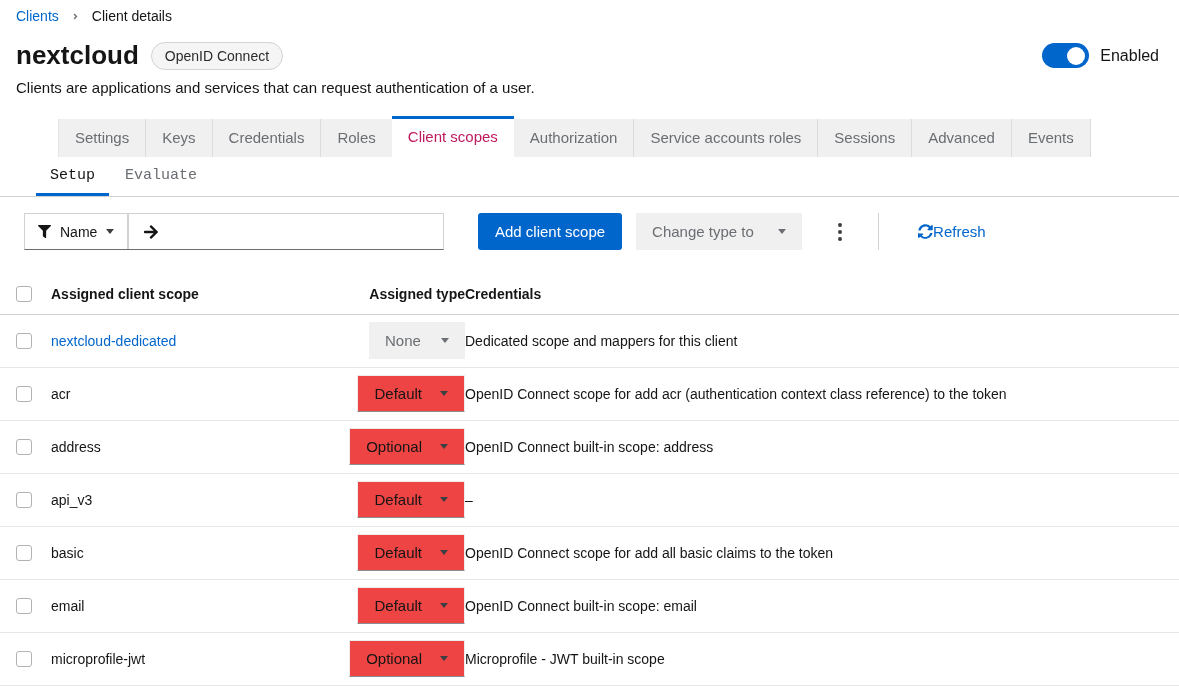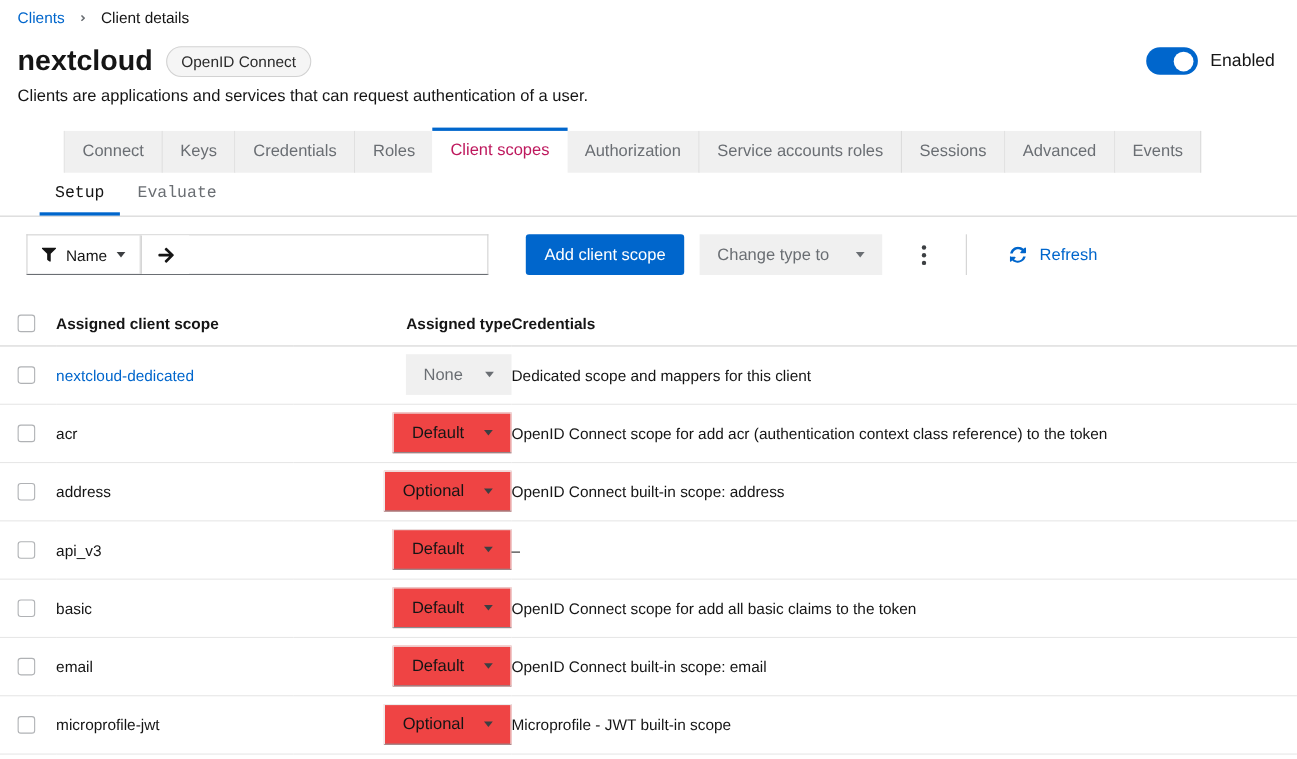--- a/index.html
+++ b/index.html
@@ -69,21 +69,21 @@
     font-family:inherit; font-size:15px; cursor:pointer;
   }
   .change-type {
     margin-left:14px; width:166px; height:37px; padding:0 16px;
     background:#f0f0f0; color:#6a6e73; font-size:15px;
     display:flex; align-items:center; justify-content:space-between; cursor:default;
   }
   .kebab { margin-left:28px; display:flex; flex-direction:column; gap:3px; padding:9px 8px; cursor:pointer; background:none; border:none; }
   .kebab-dot { width:4px; height:4px; border-radius:50%; background:#3c3f42; }
   .vdivider { width:1px; height:37px; background:#d2d2d2; margin-left:28px; }
-  .refresh { margin-left:33px; display:flex; align-items:center; gap:12px; color:#0066cc; font-size:15px; cursor:pointer; background:none; border:none; font-family:inherit; }
+  .refresh { margin-left:33px; display:flex; align-items:center; gap:0; color:#0066cc; font-size:15px; cursor:pointer; background:none; border:none; font-family:inherit; }
 
   
   table { width:100%; border-collapse:collapse; font-size:14px; }
   th { text-align:left; font-weight:bold; color:#151515; height:40px; border-bottom:1px solid #d2d2d2; vertical-align:middle; padding:0; }
   td { height:53px; border-bottom:1px solid #e7e7e7; vertical-align:middle; padding:0; }
   .cell-check { width:51px; padding-left:16px; }
   .cell-name { width:216px; }
   .cell-type { width:198px;text-align:right; }
   .cell-desc { padding-right:16px; }
   .checkbox { display:inline-block; width:16px; height:16px; border:1px solid #b0b2b5; border-radius:3px; background:#fff; cursor:pointer; vertical-align:middle; }
@@ -121,21 +121,21 @@
     <span class="toggle">
       <span class="toggle-knob"></span>
     </span>
     <span>Enabled</span>
   </div>
 </header>
 
 <div class="page-desc">Clients are applications and services that can request authentication of a user.</div>
 
 <div class="tabs">
-  <div class="tab">Connect</div>
+  <div class="tab">Settings</div>
   <div class="tab">Keys</div>
   <div class="tab">Credentials</div>
   <div class="tab before-active">Roles</div>
   <div class="tab active">Client scopes</div>
   <div class="tab">Authorization</div>
   <div class="tab">Service accounts roles</div>
   <div class="tab">Sessions</div>
   <div class="tab">Advanced</div>
   <div class="tab">Events</div>
 </div>

